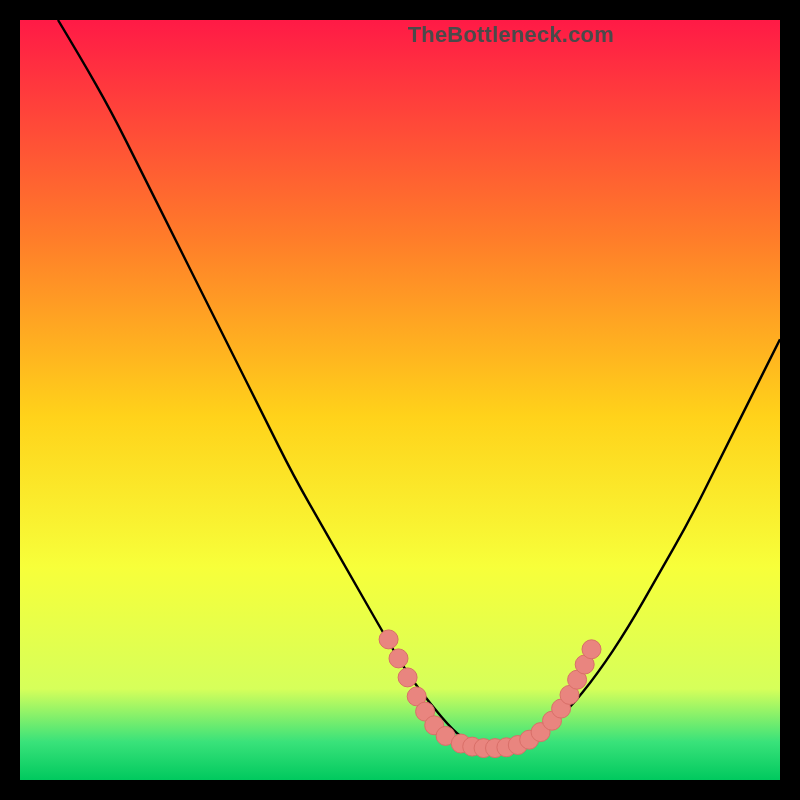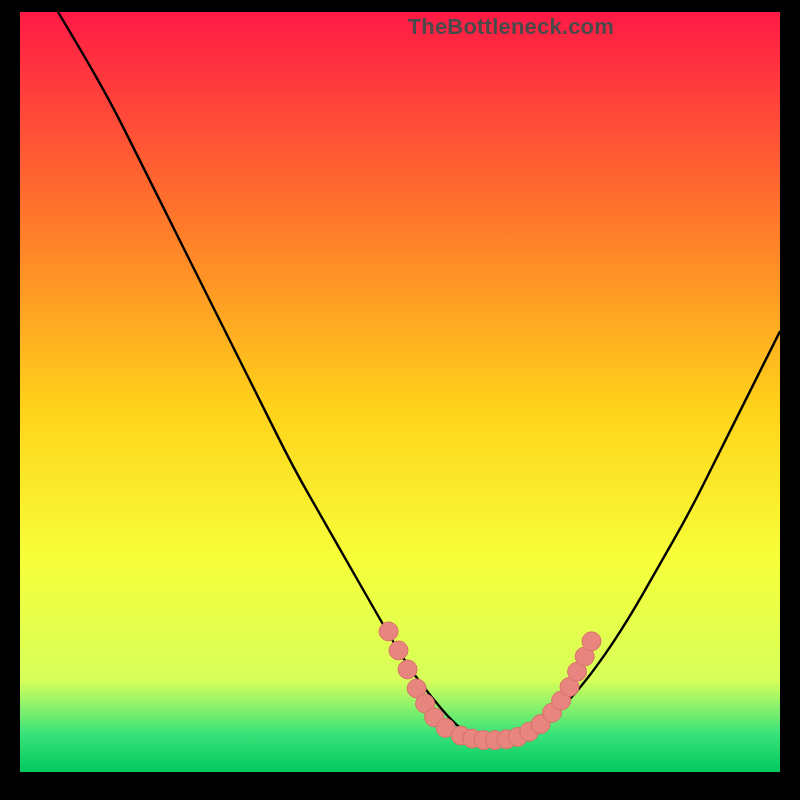--- a/index.html
+++ b/index.html
@@ -7,21 +7,21 @@
     padding: 0;
     width: 800px;
     height: 800px;
     background: #000;
     overflow: hidden;
     font-family: Arial, Helvetica, sans-serif;
   }
   .frame {
     position: absolute;
     left: 20px;
-    top: 12px;
+    top: 20px;
     width: 602px;
     height: 760px;
     background: #e5e5e5;
   }
   .plot {
     position: absolute;
     left: 0;
     top: 0;
     width: 760px;
     height: 760px;

